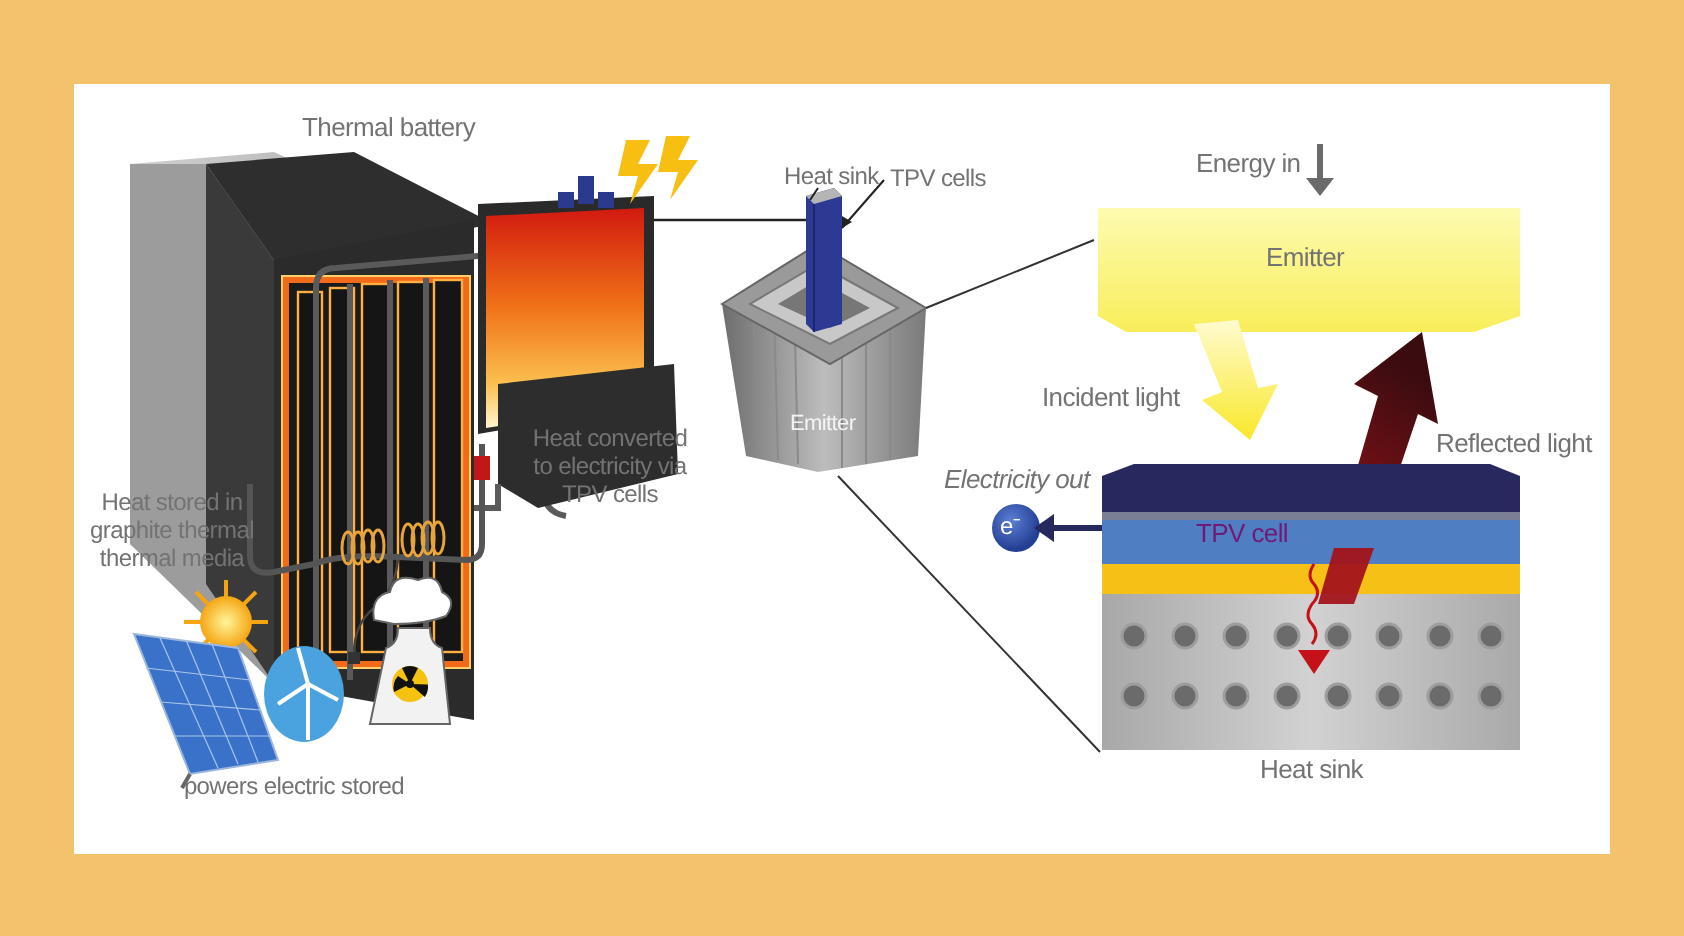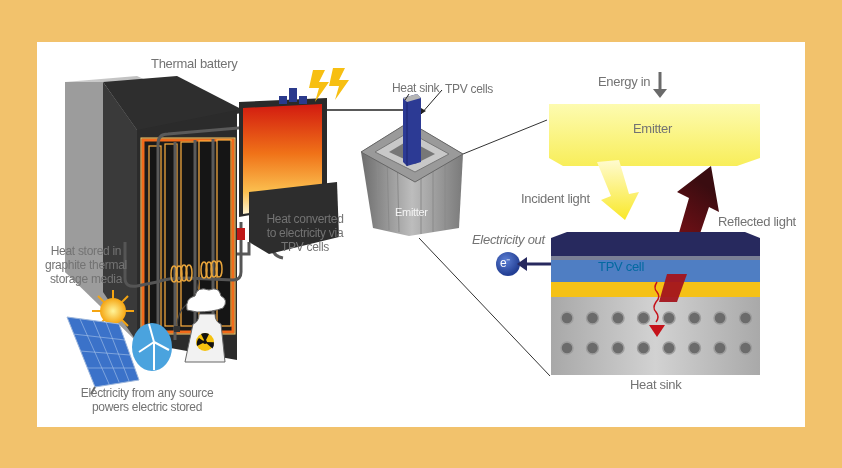--- a/index.html
+++ b/index.html
@@ -235,39 +235,38 @@
     <line x1="490" y1="222" x2="514" y2="222" stroke="#27295E" stroke-width="3"></line>
     <polygon points="490,215 480,222 490,229" fill="#27295E"></polygon>
   </g>
 </svg>
 
 <div class="lbl" style="left:114px;top:15px;font-size:13px;">Thermal battery</div>
 
 <div class="lbl c" style="left:4px;top:184px;width:90px;margin-top:18px;">
   <div>Heat stored in</div>
   <div>graphite thermal</div>
-  <div>storage media</div>
+  <div>thermal media</div>
 </div>
 
 <div class="lbl c" style="left:218px;top:170px;width:100px;">
   <div>Heat converted</div>
   <div>to electricity via</div>
   <div>TPV cells</div>
 </div>
 
 <div class="lbl c" style="left:40px;top:344px;width:140px;">
-  <div>Electricity from any source</div>
   <div>powers electric stored</div>
 </div>
 
 <div class="lbl" style="left:355px;top:39px;">Heat sink</div>
 <div class="lbl" style="left:408px;top:40px;">TPV cells</div>
 <div class="lbl" style="left:358px;top:163px;color:#f4f4f4;font-size:11px;">Emitter</div>
 
 <div class="lbl" style="left:561px;top:33px;font-size:13px;">Energy in</div>
 <div class="lbl" style="left:596px;top:80px;font-size:13px;">Emitter</div>
 <div class="lbl" style="left:484px;top:150px;font-size:13px;text-align:center;">Incident light</div>
 <div class="lbl" style="left:681px;top:173px;font-size:13px;">Reflected light</div>
 <div class="lbl" style="left:435px;top:191px;font-size:13px;font-style:italic;">Electricity out</div>
 <div class="lbl" style="left:463px;top:214px;color:#fff;font-size:12px;">e⁻</div>
-<div class="lbl" style="left:561px;top:218px;color:#0369a1;font-size:13px;">TPV cell</div>
+<div class="lbl" style="left:561px;top:218px;color:#701a75;font-size:13px;">TPV cell</div>
 <div class="lbl" style="left:593px;top:336px;font-size:13px;">Heat sink</div>
 </div>
 
 </body></html>

